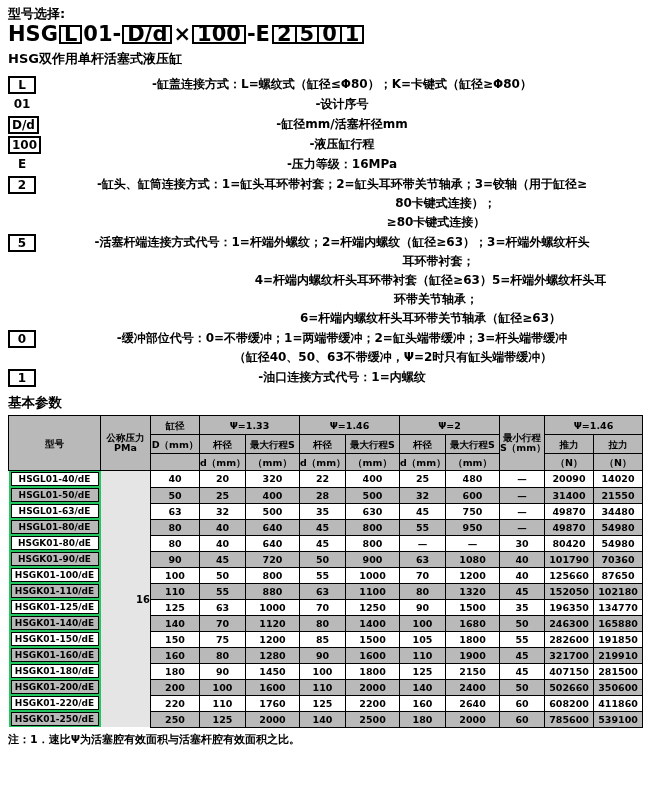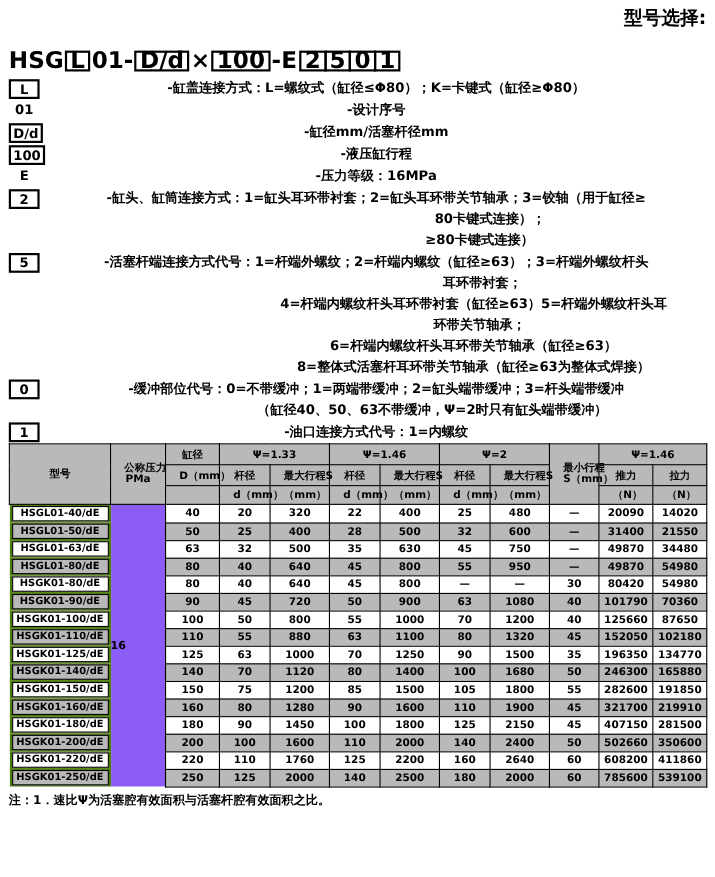--- a/index.html
+++ b/index.html
@@ -1,20 +1,20 @@
 <!DOCTYPE html>
 <html><head>
 <meta charset="utf-8">
 <style>
   * { margin:0; padding:0; box-sizing:border-box; }
   html,body { width:650px; height:797px; background:#fff; color:#000;
     font-family:"DejaVu Sans","Liberation Sans",sans-serif; font-weight:bold; overflow:hidden; }
   .page { padding:5px 8px 0 8px; }
 
-  .doc-title { font-size:17px; margin-bottom:16px;text-align:right; }
+  .doc-title { font-size:13px; margin-bottom:0; }
 
   .model-line { font-size:21px; height:22px; display:flex; align-items:center; margin-bottom:5px; }
   .mbox { display:inline-flex; align-items:center; justify-content:center;
     border:2px solid #000; padding:0 3px; height:19px; line-height:17px; margin:0 1px; }
   .digit-row { display:inline-flex; margin-left:1px; }
   .digit-row .mbox { margin:0; margin-left:-2px; min-width:16px; }
   .digit-row .mbox:first-child { margin-left:1px; }
 
   .subtitle { font-size:13px; margin-bottom:7px; }
 
@@ -29,33 +29,33 @@
   .ind-b { padding-left:177px; } 
   .ind-c { padding-left:188px; } 
   .ind-d { padding-left:193px; } 
   .ind-e { padding-left:102px; } 
 
   .section-title { font-size:13.5px; margin:7px 0 3px 0; }
 
   table.params { width:634px; border-collapse:collapse; table-layout:fixed;
     text-align:center; }
   .params th { background:#b9b9b9; border:1px solid #000; font-size:9.5px;
-    line-height:11px; padding:1px 12px; white-space:nowrap; overflow:visible; font-weight:bold; }
+    line-height:11px; padding:1px 0; white-space:nowrap; overflow:visible; font-weight:bold; }
   .params thead tr:nth-child(1) th { height:19px; }
   .params thead tr:nth-child(2) th { height:19px; }
   .params thead tr:nth-child(3) th { height:17px; }
   .params td.data-cell { border:1px solid #000; font-size:9.5px; height:15.5px;
     padding:0; background:#fff; }
   .params tr.shaded td.data-cell { background:#b9b9b9; }
-  .params td.model-cell { border:none; padding:0 2px; background:#4d7c0f; }
+  .params td.model-cell { border:none; padding:0 2px; background:#22c55e; }
   .params .model-box { border:1.5px solid #000; margin:1px 0; font-size:9px;
     line-height:12px; background:#fff; }
   .params tr.shaded .model-box { background:#b9b9b9; }
-  .params td.pressure-cell { border:none; background:#8b5cf6; font-size:10px;
-    vertical-align:middle; text-align:left; }
+  .params td.pressure-cell { border:none; background:#e5e5e5; font-size:10px;
+    vertical-align:middle; text-align:right; }
   .hdr-2line { line-height:10.5px; }
 
   .notes { margin-top:5px; font-size:11px; line-height:13px; }
   .notes > div { white-space:nowrap; }
 </style>
 </head>
 <body>
 
 <div class="page">
 
@@ -70,20 +70,21 @@
     <span class="mbox">100</span>
     <span>-E</span>
     <span class="digit-row">
       <span class="mbox">2</span>
       <span class="mbox">5</span>
       <span class="mbox">0</span>
       <span class="mbox">1</span>
     </span>
   </div>
 
+  <div class="subtitle">HSG双作用单杆活塞式液压缸</div>
 
   <div>
 
     <div class="spec-item">
       <div class="code-slot">
           <span class="code-box">L</span>
         </div>
       <div class="spec-lines">
         <div>-缸盖连接方式：L=螺纹式（缸径≤Φ80）；K=卡键式（缸径≥Φ80）</div>
       </div>
@@ -139,21 +140,20 @@
     <div class="spec-item">
       <div class="code-slot">
           <span class="code-box">5</span>
         </div>
       <div class="spec-lines">
         <div>-活塞杆端连接方式代号：1=杆端外螺纹；2=杆端内螺纹（缸径≥63）；3=杆端外螺纹杆头</div>
         <div class="ind-d">耳环带衬套；</div>
         <div class="ind-b">4=杆端内螺纹杆头耳环带衬套（缸径≥63）5=杆端外螺纹杆头耳</div>
         <div class="ind-c">环带关节轴承；</div>
         <div class="ind-b">6=杆端内螺纹杆头耳环带关节轴承（缸径≥63）</div>
-        <div class="ind-b">8=整体式活塞杆耳环带关节轴承（缸径≥63为整体式焊接）</div>
       </div>
     </div>
 
     <div class="spec-item">
       <div class="code-slot">
           <span class="code-box">0</span>
         </div>
       <div class="spec-lines">
         <div>-缓冲部位代号：0=不带缓冲；1=两端带缓冲；2=缸头端带缓冲；3=杆头端带缓冲</div>
         <div class="ind-e">（缸径40、50、63不带缓冲，Ψ=2时只有缸头端带缓冲）</div>
@@ -164,20 +164,21 @@
       <div class="code-slot">
           <span class="code-box">1</span>
         </div>
       <div class="spec-lines">
         <div>-油口连接方式代号：1=内螺纹</div>
       </div>
     </div>
 
   </div>
 
+  <div class="section-title">基本参数</div>
 
   <table class="params">
     <colgroup>
       <col style="width:92px">
         <col style="width:50px">
         <col style="width:49px">
       <col style="width:46px">
         <col style="width:54px">
       <col style="width:46px">
         <col style="width:54px">

